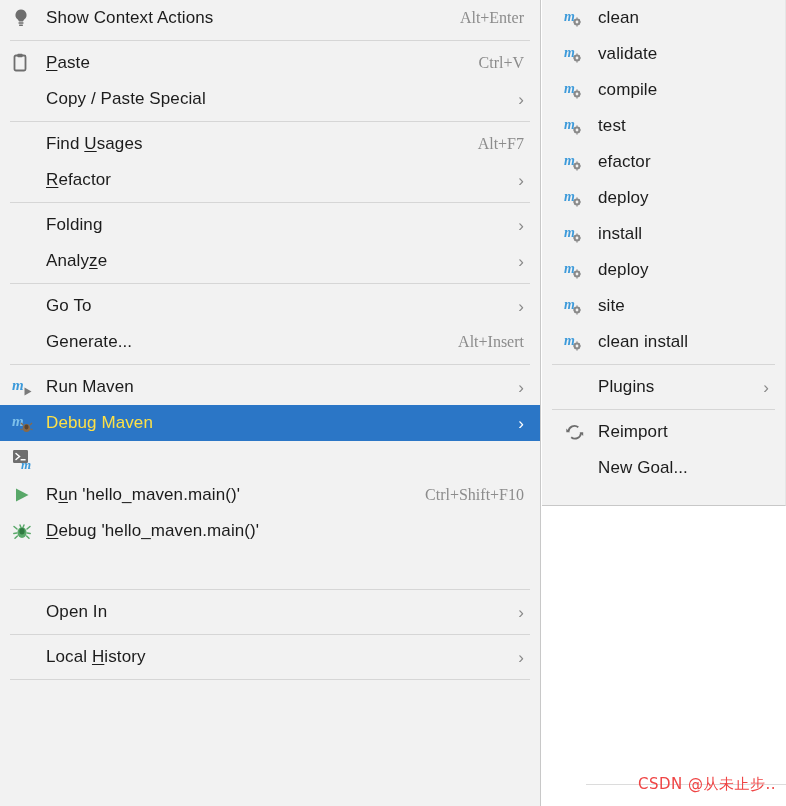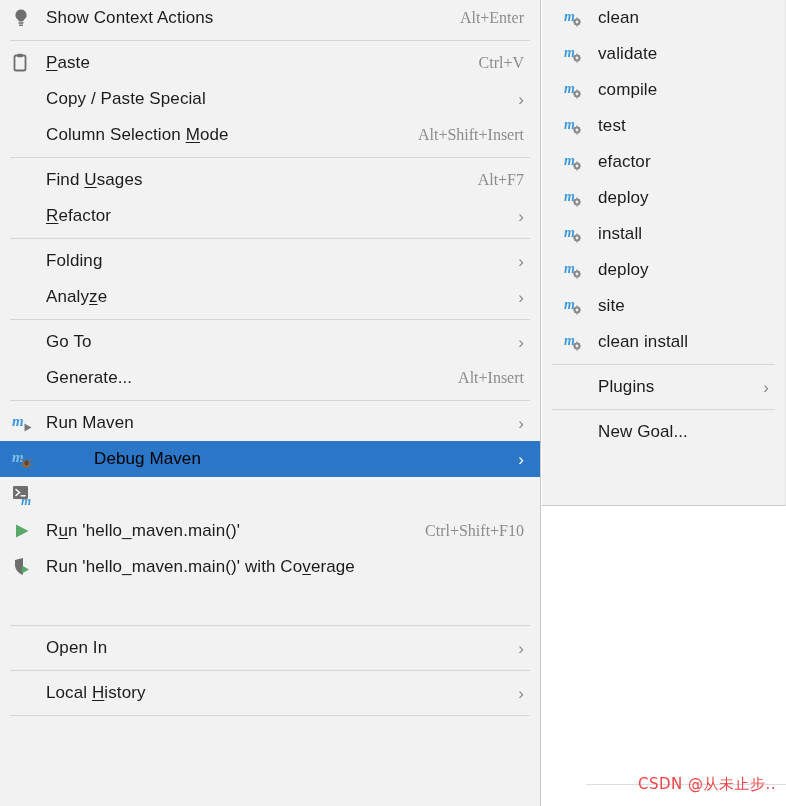--- a/index.html
+++ b/index.html
@@ -61,21 +61,21 @@
     padding-left: 24px;
     color: #8a8a8a;
     font-size: 17px;
     line-height: 1;
     display: flex;
     align-items: center;
   }
   .row.selected {
     background: #2b76c6;
   }
-  .row.selected .label { color: #000000; margin-left: 48px; }
+  .row.selected .label { color: #fde047; }
   .row.selected .arrow { color: #ffffff; }
   .sep {
     height: 1px;
     background: #d6d6d6;
     margin: 4px 10px 4px 10px;
   }
   .u { text-decoration: underline; text-underline-offset: 2px; }
 
   
   .submenu {
@@ -141,25 +141,20 @@
           </svg>
       </span>
       <span class="label"><span class="u">P</span><span>aste</span></span>
       <span class="shortcut">Ctrl+V</span>
     </div>
     <div class="row">
       <span class="ico"></span>
       <span class="label">Copy / Paste Special</span>
       <span class="arrow">›</span>
     </div>
-    <div class="row">
-      <span class="ico"></span>
-      <span class="label">Column Selection <span class="u">M</span>ode</span>
-      <span class="shortcut">Alt+Shift+Insert</span>
-    </div>
 
     <div class="sep"></div>
 
     <div class="row">
       <span class="ico"></span>
       <span class="label">Find <span class="u">U</span>sages</span>
       <span class="shortcut">Alt+F7</span>
     </div>
     <div class="row">
       <span class="ico"></span>
@@ -233,30 +228,32 @@
     <div class="row">
       <span class="ico">
         <svg class="gl" width="20" height="20" viewBox="0 0 20 20">
             <path d="M4 3.5 L16.5 10 L4 16.5 Z" fill="#59a869"></path>
           </svg>
       </span>
       <span class="label">R<span class="u">u</span>n 'hello_maven.main()'</span>
       <span class="shortcut">Ctrl+Shift+F10</span>
     </div>
 
-
-    <div class="row">
-      <span class="ico">
-        <svg class="gl" width="22" height="20" viewBox="0 0 22 20">
-          <path d="M3 3 L11 1 L11 18 C6 16 3 12 3 8 Z" fill="#6e6e6e"></path>
-          <path d="M10 8.5 L17 12.5 L10 16.5 Z" fill="#59a869"></path>
+    <div class="row">
+      <span class="ico">
+        <svg class="gl" width="20" height="20" viewBox="0 0 20 20">
+          <ellipse cx="10" cy="11.5" rx="4.6" ry="5.4" fill="#59a869"></ellipse>
+          <ellipse cx="10" cy="10.2" rx="2.6" ry="3.2" fill="#2f7a41"></ellipse>
+          <path d="M5 8 L2 5.5 M15 8 L18 5.5 M4.8 12 L1.8 12.4 M15.2 12 L18.2 12.4 M5.4 15 L3 17.2 M14.6 15 L17 17.2" stroke="#59a869" stroke-width="1.5" stroke-linecap="round"></path>
+          <path d="M8 4 L8.8 6 M12 4 L11.2 6" stroke="#59a869" stroke-width="1.5" stroke-linecap="round"></path>
         </svg>
       </span>
-      <span class="label">Run 'hello_maven.main()' with Co<span class="u">v</span>erage</span>
-    </div>
+      <span class="label"><span class="u">D</span>ebug 'hello_maven.main()'</span>
+    </div>
+
 
     <div class="row">
       <span class="ico"></span>
     </div>
 
     <div class="sep"></div>
 
     <div class="row">
       <span class="ico"></span>
       <span class="label">Open In</span>
@@ -389,20 +386,31 @@
 
     <div class="sep"></div>
 
     <div class="row indent">
       <span class="label">Plugins</span>
       <span class="arrow">›</span>
     </div>
 
     <div class="sep"></div>
 
+    <div class="row">
+      <span class="ico">
+        <svg class="gl" width="22" height="20" viewBox="0 0 22 20">
+          <path d="M4.5 9.5 a6 6 0 0 1 9.8-4.2" fill="none" stroke="#6e6e6e" stroke-width="1.9"></path>
+          <path d="M2.3 6.6 L2.3 10.3 L6 10.3 Z" fill="#6e6e6e"></path>
+          <path d="M17 11 a6 6 0 0 1 -9.8 4.2" fill="none" stroke="#6e6e6e" stroke-width="1.9"></path>
+          <path d="M19.2 13.9 L19.2 10.2 L15.5 10.2 Z" fill="#6e6e6e"></path>
+        </svg>
+      </span>
+      <span class="label">Reimport</span>
+    </div>
     <div class="row indent">
       <span class="label">New Goal...</span>
     </div>
   </div>
 
   <div class="wm-rule"></div>
   <div class="watermark">CSDN @从未止步..</div>
 
 </div>
 

